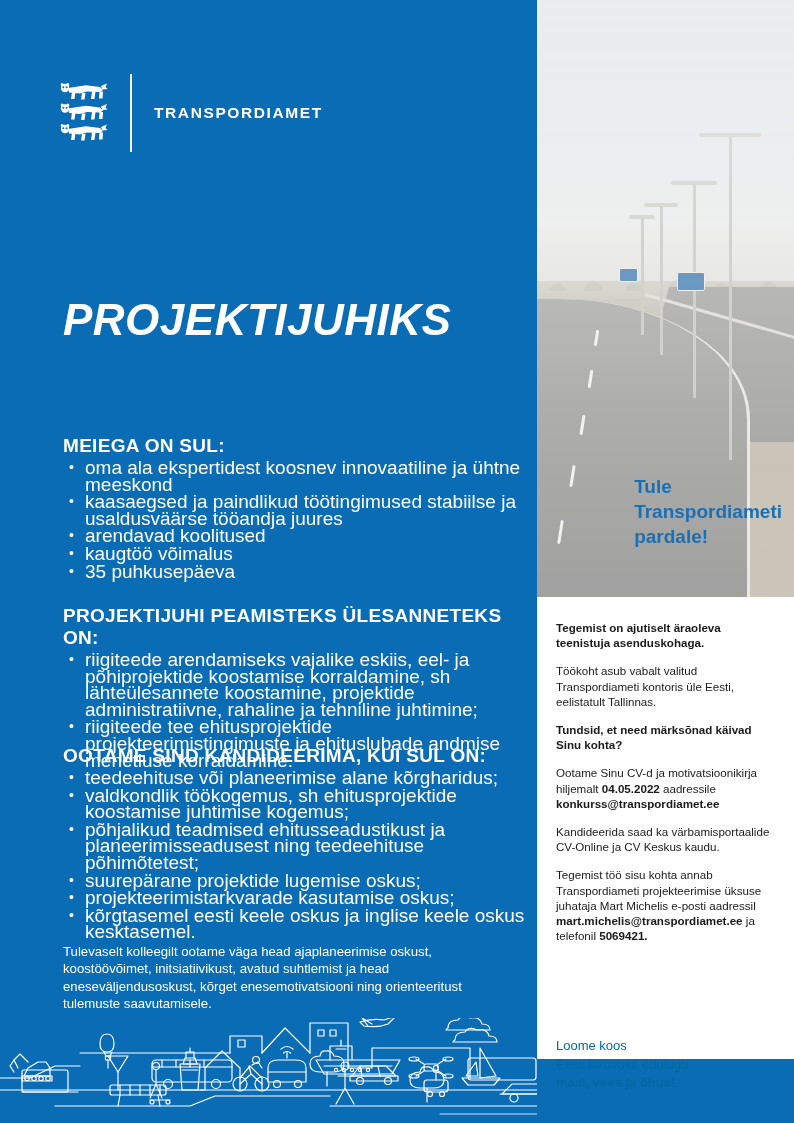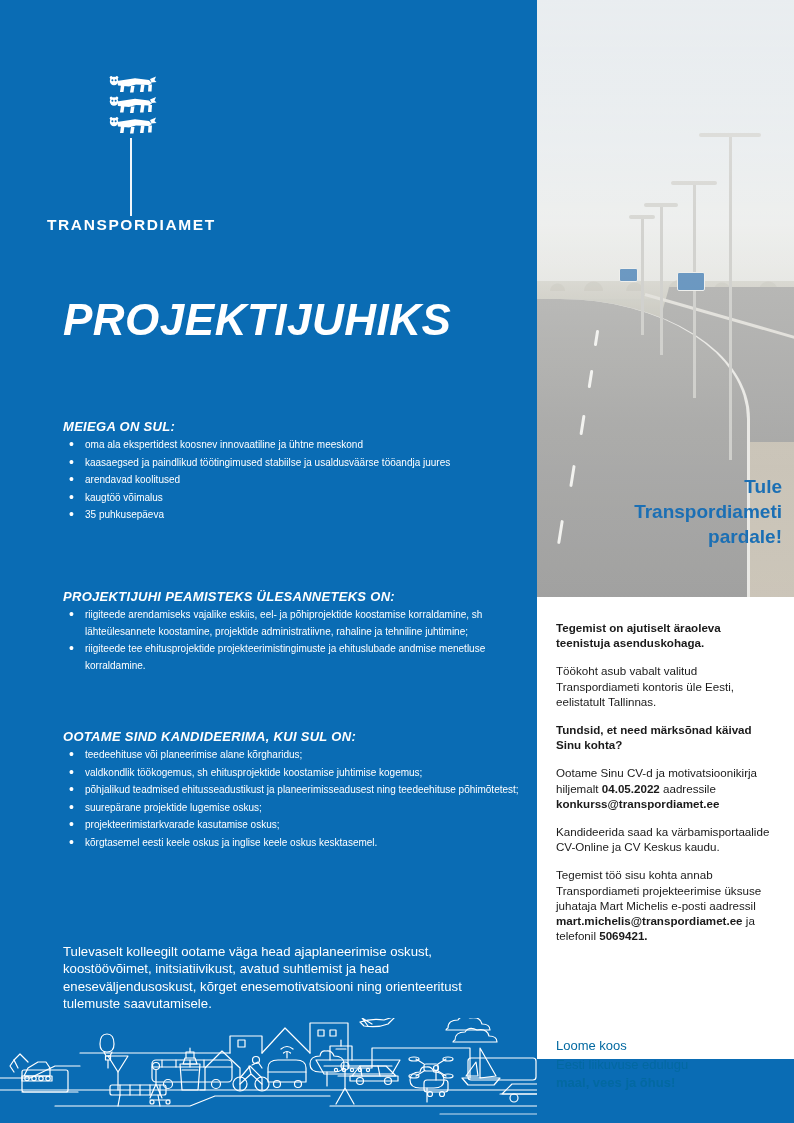--- a/index.html
+++ b/index.html
@@ -23,25 +23,24 @@
     position: absolute;
     left: 0; top: 0;
     width: 537px;
     height: 1123px;
     background: #0a6cb4;
   }
 
   
   .logo-block {
     position: absolute;
-    left: 47px;
+    left: 56px;
     top: 74px;
     display: flex;
     align-items: center;
-    flex-direction: column;
   }
   .coat {
     width: 52px;
     height: 64px;
   }
   .logo-divider {
     width: 2px;
     height: 78px;
     background: #ffffff;
     margin-left: 22px;
@@ -82,36 +81,36 @@
   }
 
   
   .section {
     position: absolute;
     left: 63px;
     width: 462px;
     color: #ffffff;
   }
   .sec-head {
-    font-size: 13px;
+    font-size: 19px;
     font-weight: bold;
-    font-style: italic;
     letter-spacing: .3px;
     margin-bottom: 3px;
     text-transform: uppercase;
+    margin-top: 16px;
   }
   ul.bullets {
     list-style: none;
     margin: 0;
     padding: 0;
   }
   ul.bullets li {
     position: relative;
     padding-left: 22px;
-    font-size: 10px;
+    font-size: 19px;
     line-height: 16.6px;
     margin-bottom: 1px;
   }
   ul.bullets li:before {
     content: "\2022";
     position: absolute;
     left: 6px;
     top: -1px;
     font-size: 14px;
   }
@@ -211,21 +210,21 @@
     opacity: .7;
   }
   .photo-haze {
     position: absolute; left:0; top:0; width:100%; height:100%;
     background: linear-gradient(to bottom, rgba(255,255,255,.55) 0%, rgba(255,255,255,.30) 40%, rgba(255,255,255,.22) 100%);
   }
   .photo-overlay-text {
     position: absolute;
     right: 12px;
     bottom: 48px;
-    text-align: right;
+    text-align: left;
     color: #1b6fb4;
     font-size: 19px;
     font-weight: bold;
     line-height: 25px;
     z-index: 5;
   }
 
   
   .right-panel {
     position: absolute;

